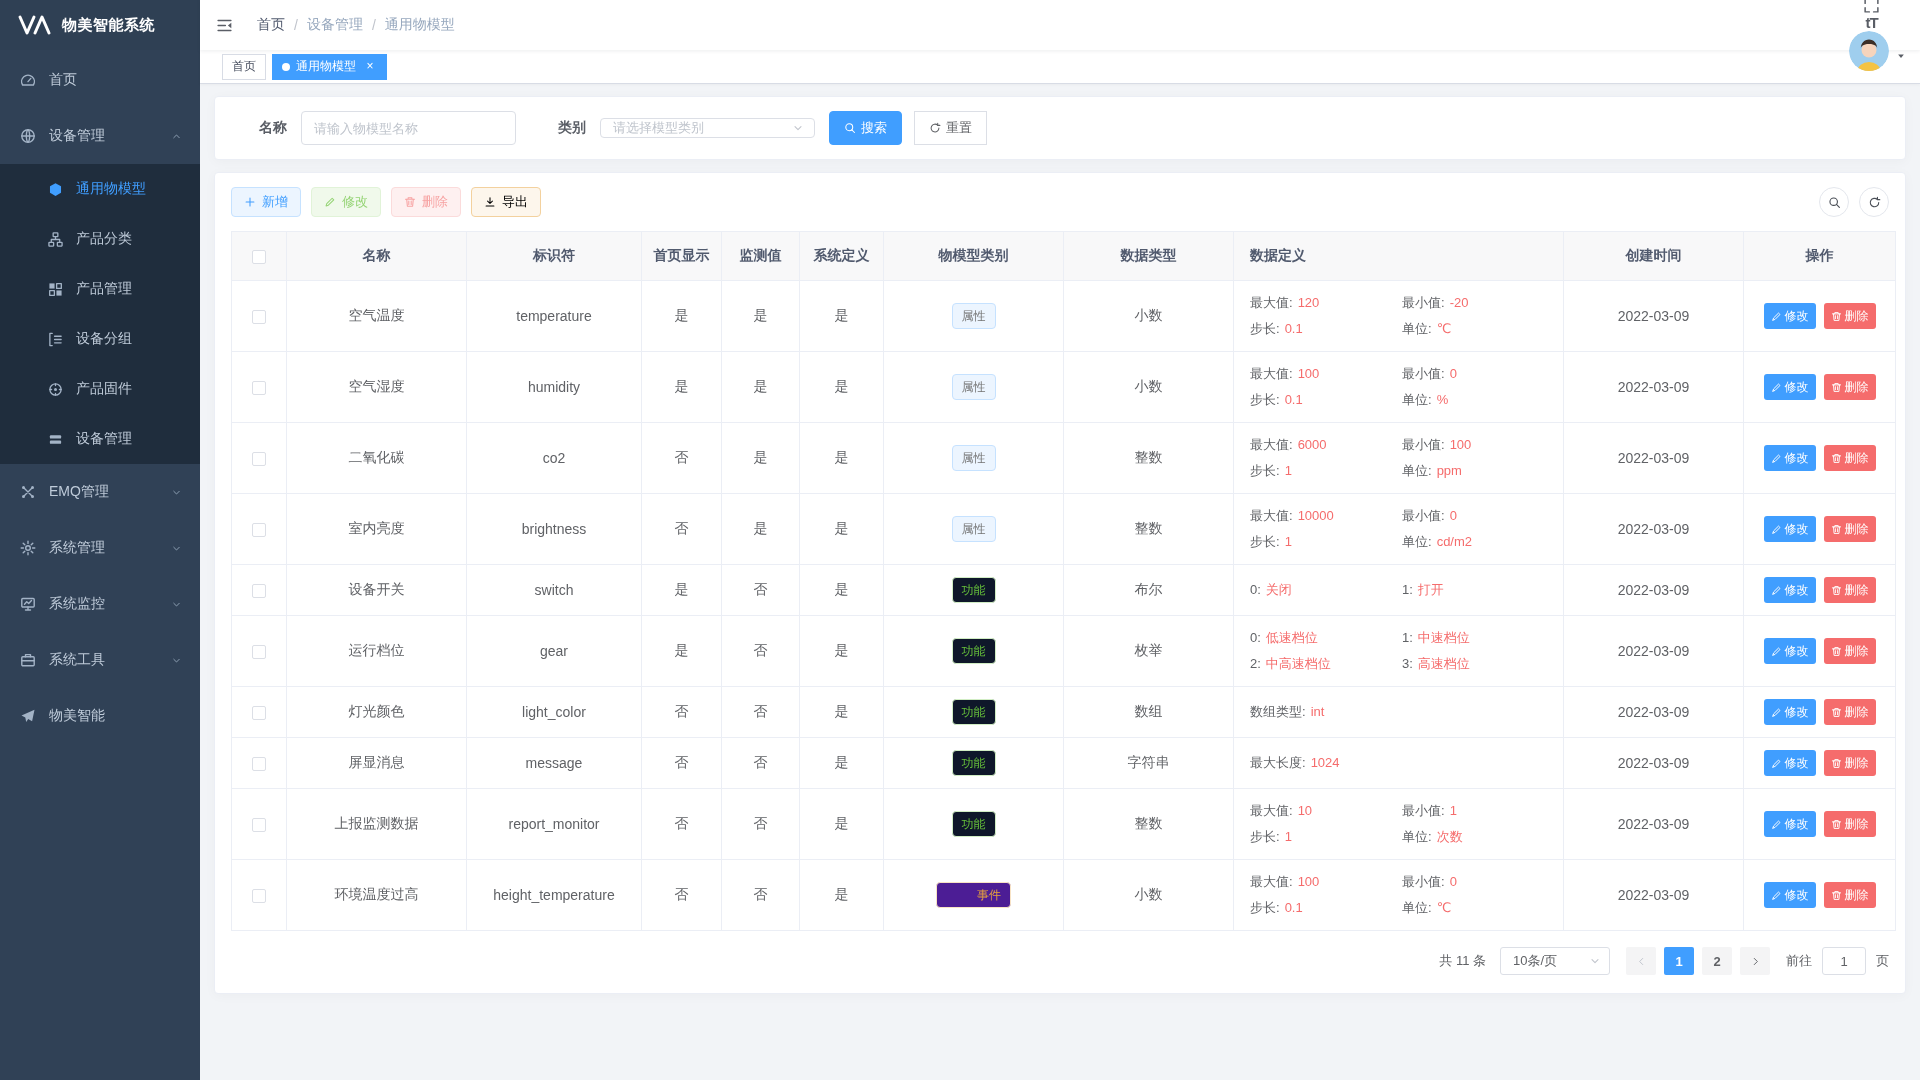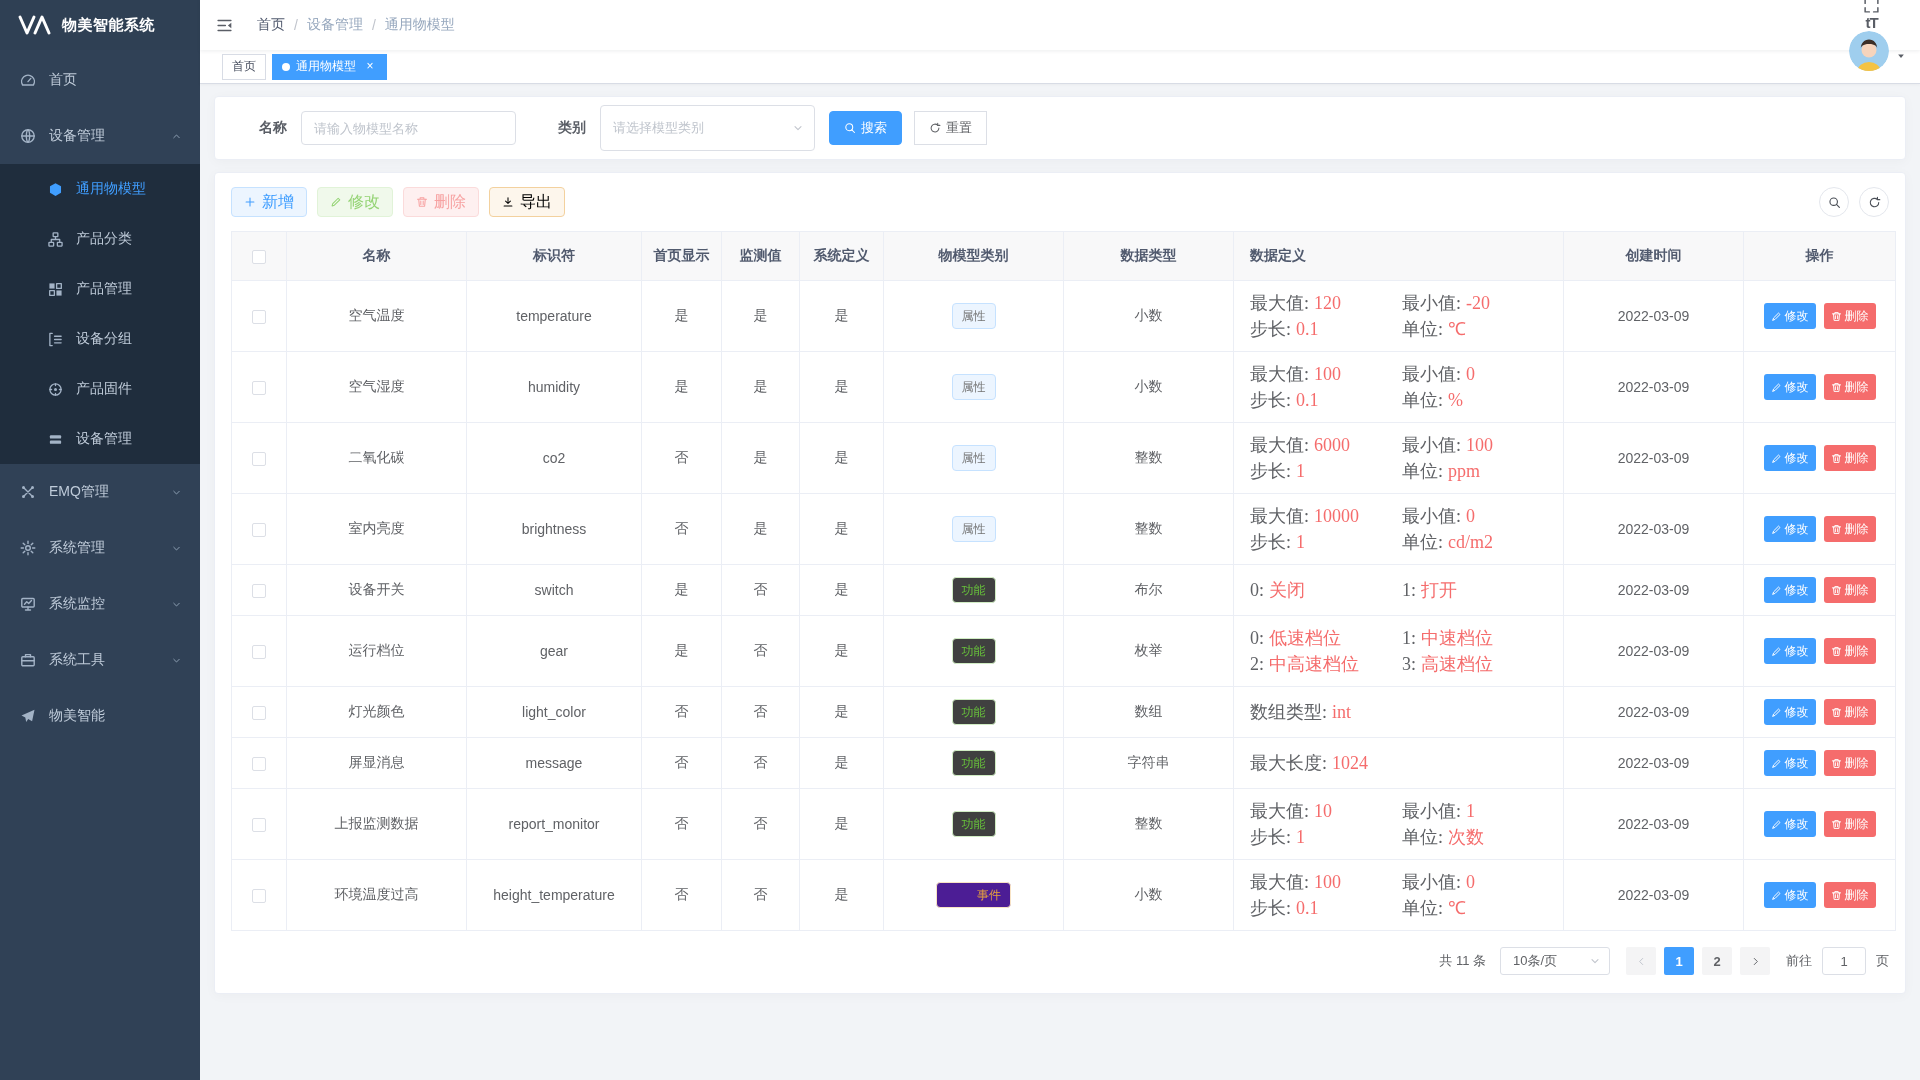--- a/index.html
+++ b/index.html
@@ -44,50 +44,50 @@
   .tab.active { background:#409eff; border-color:#409eff; color:#fff; }
   .tab-dot { width:8px; height:8px; border-radius:50%; background:#fff; margin-right:6px; }
   .tab-close { margin-left:7px; width:14px; height:14px; line-height:12px; text-align:center; border-radius:50%; font-size:12px; }
 
   
   .search-card { margin:12px 14px 0; background:#fff; border:1px solid #ebeef5; border-radius:4px; box-shadow:0 2px 12px rgba(0,0,0,.03); height:64px; display:flex; align-items:center; padding-left:44px; flex:none; }
   .form-label { font-size:14px; font-weight:700; color:#5a5e66; margin-right:14px; }
   .lbl2 { margin-left:42px; }
   .text-input { width:215px; height:34px; border:1px solid #dcdfe6; border-radius:4px; padding:0 12px; font-size:13px; color:#606266; outline:none; font-family:inherit; }
   .text-input::placeholder { color:#bfc4cc; }
-  .select-box { width:215px; height:46px; border:1px solid #dcdfe6; border-radius:4px; padding:0 10px 0 12px; display:flex; align-items:center; justify-content:space-between; cursor:pointer; background:#fff; }
+  .select-box { width:215px; height:20px; border:1px solid #dcdfe6; border-radius:4px; padding:0 10px 0 12px; display:flex; align-items:center; justify-content:space-between; cursor:pointer; background:#fff; }
   .select-placeholder { font-size:13px; color:#bfc4cc; }
   .chev { font-size:12px; color:#c0c4cc; }
   .btn-search { margin-left:14px; height:34px; padding:0 14px; background:#409eff; border:1px solid #409eff; border-radius:4px; color:#fff; font-size:13px; display:inline-flex; align-items:center; gap:5px; cursor:pointer; font-family:inherit; }
   .btn-reset { margin-left:12px; height:34px; padding:0 14px; background:#fff; border:1px solid #dcdfe6; border-radius:0; color:#606266; font-size:13px; display:inline-flex; align-items:center; gap:5px; cursor:pointer; font-family:inherit; }
   .btn-search .svgi, .btn-reset .svgi { font-size:12px; }
 
   
   .table-card { margin:12px 14px 0; background:#fff; border:1px solid #ebeef5; border-radius:4px; box-shadow:0 2px 12px rgba(0,0,0,.03); padding:14px 16px 18px; flex:none; }
   .toolbar { display:flex; align-items:center; gap:10px; margin-bottom:14px; }
-  .tb-btn { height:30px; padding:0 12px; border-radius:4px; font-size:16px; display:inline-flex; align-items:center; gap:6px; cursor:pointer; border:1px solid transparent; font-family:inherit; background:#fff; }
+  .tb-btn { height:30px; padding:0 12px; border-radius:4px; font-size:13px; display:inline-flex; align-items:center; gap:6px; cursor:pointer; border:1px solid transparent; font-family:inherit; background:#fff; }
   .tb-btn .svgi { font-size:12px; }
   .tb-add { color:#409eff; background:#ecf5ff; border-color:#c6e2ff; }
   .tb-edit { color:#95d475; background:#f0f9eb; border-color:#e1f3d8; }
   .tb-del { color:#f7a2a2; background:#fef0f0; border-color:#fbdbdb; }
   .tb-exp { color:#000000; background:#fdf6ec; border-color:#f3d19e; }
   .tool-circles { margin-left:auto; display:flex; gap:10px; }
   .circle-btn { width:30px; height:30px; border:1px solid #e4e7ed; border-radius:50%; display:inline-flex; align-items:center; justify-content:center; color:#4a4f57; font-size:13px; cursor:pointer; background:#fff; }
 
   table.grid { border-collapse:collapse; table-layout:fixed; width:100%; }
   .grid th, .grid td { border:1px solid #ebeef5; vertical-align:middle; }
   .grid th { background:#f8f8f9; color:#515a6e; font-weight:700; font-size:14px; padding:15px 8px; text-align:center; }
   .grid th.left, .grid td.left { text-align:left; padding-left:16px; }
   .grid td { color:#606266; font-size:14px; text-align:center; padding:12px 8px; }
   .cb { width:14px; height:14px; border:1px solid #dcdfe6; border-radius:2px; background:#fff; display:inline-block; vertical-align:middle; cursor:pointer; }
   .tag { display:inline-block; padding:0 9px; height:26px; line-height:24px; border-radius:4px; font-size:12px; border:1px solid; }
   .tag-attr { color:#737373; background:#ecf5ff; border-color:#c6e2ff; }
-  .tag-func { color:#67c23a; background:#404040; border-color:#d1edc4; }
+  .tag-func { color:#67c23a; background:#0f172a; border-color:#d1edc4; }
   .tag-event { color:#e6a23c; background:#4c1d95; border-color:#f8e3c5;padding-left:40px; }
-  .dline { line-height:20px; white-space:nowrap; font-size:18px;font-family:Liberation Serif, serif; }
+  .dline { line-height:20px; white-space:nowrap; font-size:13px; }
   .dline + .dline { margin-top:6px; }
   .dpair { display:inline-block; }
   .dpair:first-child { min-width:152px; }
   .dk { color:#606266; }
   .dv { color:#f56c6c; margin-left:5px; }
   .row-btn { display:inline-flex; align-items:center; gap:3px; height:26px; padding:0 7px; border:none; border-radius:3px; color:#fff; font-size:12px; cursor:pointer; font-family:inherit; }
   .row-btn .svgi { font-size:11px; }
   .rb-edit { background:#409eff; margin-right:8px; }
   .rb-del { background:#f56c6c; }
 

